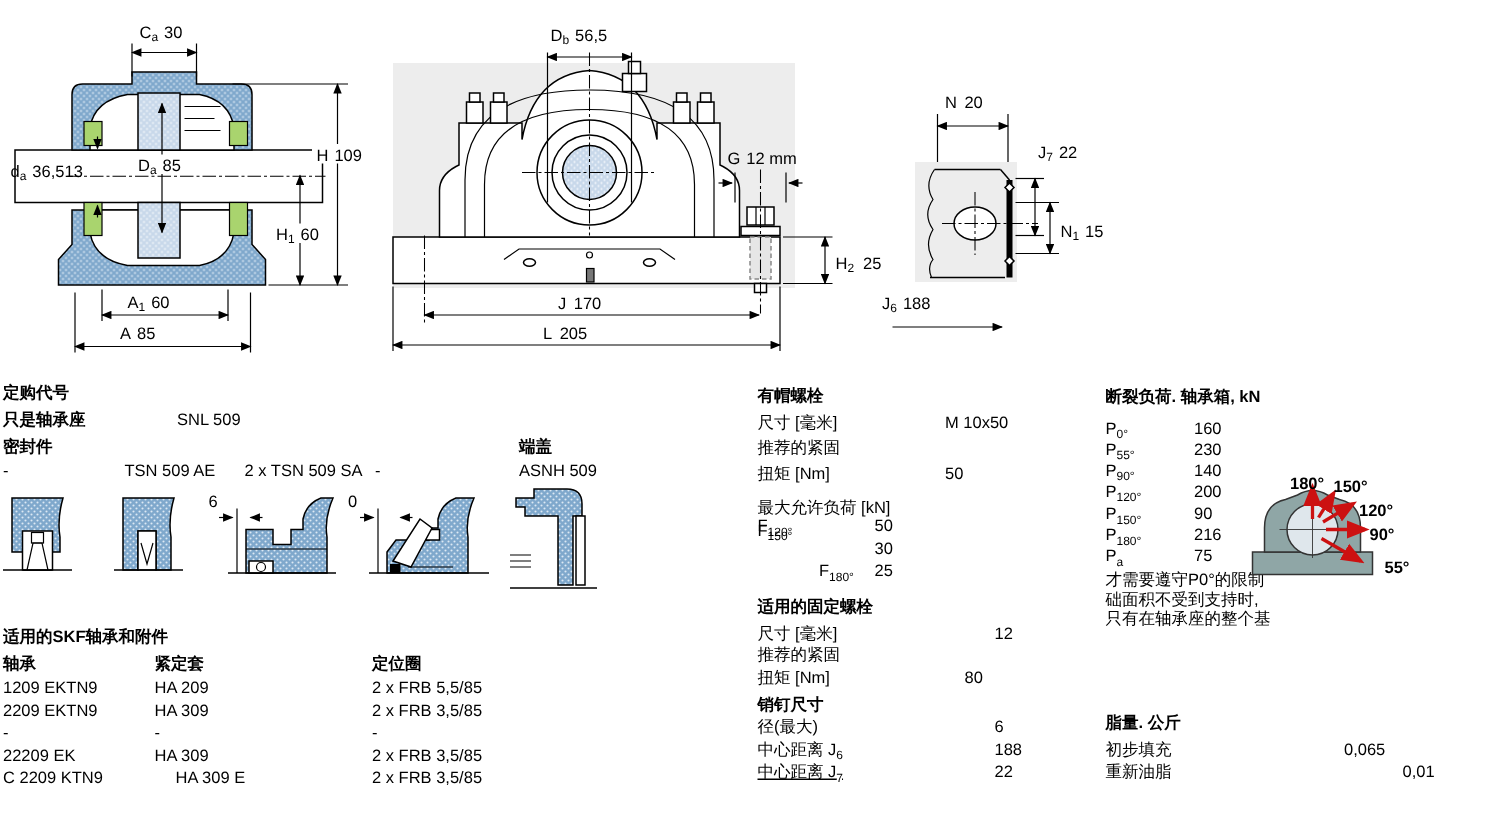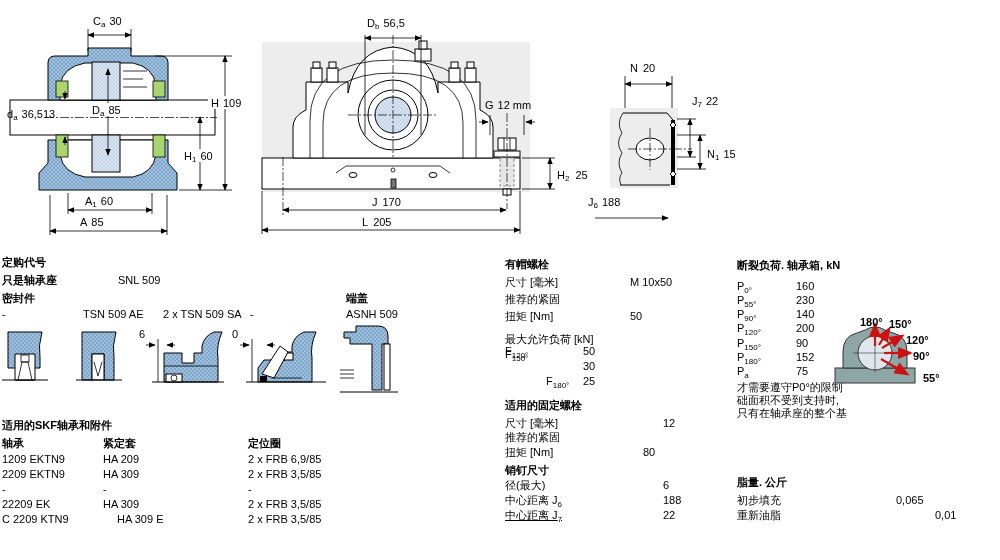--- a/index.html
+++ b/index.html
@@ -240,21 +240,21 @@
     <line x1="4" y1="72" x2="62" y2="72" class="ln"></line>
   </svg>
 
   <div class="t b" style="left:2px;top:419px;">适用的SKF轴承和附件</div>
   <div class="t b" style="left:2px;top:437px;">轴承</div>
   <div class="t b" style="left:103px;top:437px;">紧定套</div>
   <div class="t b" style="left:248px;top:437px;">定位圈</div>
 
   <div class="t" style="left:2px;top:453px;">1209 EKTN9</div>
   <div class="t" style="left:103px;top:453px;">HA 209</div>
-  <div class="t" style="left:248px;top:453px;">2 x FRB 6,9/85</div>
+  <div class="t" style="left:248px;top:453px;">2 x FRB 5,5/85</div>
   <div class="t" style="left:2px;top:468px;">2209 EKTN9</div>
   <div class="t" style="left:103px;top:468px;">HA 309</div>
   <div class="t" style="left:248px;top:468px;">2 x FRB 3,5/85</div>
   <div class="t" style="left:2px;top:483px;">-</div>
   <div class="t" style="left:103px;top:483px;">-</div>
   <div class="t" style="left:248px;top:483px;">-</div>
   <div class="t" style="left:2px;top:498px;">22209 EK</div>
   <div class="t" style="left:103px;top:498px;">HA 309</div>
   <div class="t" style="left:248px;top:498px;">2 x FRB 3,5/85</div>
   <div class="t" style="left:2px;top:513px;">C 2209 KTN9</div>
@@ -294,21 +294,21 @@
   <div class="t" style="left:796px;top:280px;">160</div>
   <div class="t" style="left:737px;top:294px;"><span>P</span><sub>55°</sub></div>
   <div class="t" style="left:796px;top:294px;">230</div>
   <div class="t" style="left:737px;top:308px;"><span>P</span><sub>90°</sub></div>
   <div class="t" style="left:796px;top:308px;">140</div>
   <div class="t" style="left:737px;top:322px;"><span>P</span><sub>120°</sub></div>
   <div class="t" style="left:796px;top:322px;">200</div>
   <div class="t" style="left:737px;top:337px;"><span>P</span><sub>150°</sub></div>
   <div class="t" style="left:796px;top:337px;">90</div>
   <div class="t" style="left:737px;top:351px;"><span>P</span><sub>180°</sub></div>
-  <div class="t" style="left:796px;top:351px;">152</div>
+  <div class="t" style="left:796px;top:351px;">216</div>
   <div class="t" style="left:737px;top:365px;"><span>P</span><sub>a</sub></div>
   <div class="t" style="left:796px;top:365px;">75</div>
   <div class="t" style="left:737px;top:381px;">才需要遵守P0°的限制</div>
   <div class="t" style="left:737px;top:394px;">础面积不受到支持时,</div>
   <div class="t" style="left:737px;top:407px;">只有在轴承座的整个基</div>
 
   <svg style="left:833px;top:296px;" width="165" height="92">
     <rect x="2" y="72" width="80" height="15" fill="#8FA6A6" stroke="#333"></rect>
     <path d="M10,72 V56 Q10,40 24,37 L32,34 Q42,28 52,34 L60,37 Q74,40 74,56 V72 Z" fill="#8FA6A6" stroke="#333"></path>
     <circle cx="42" cy="57" r="17" fill="#DFE7EC" stroke="#333"></circle>

